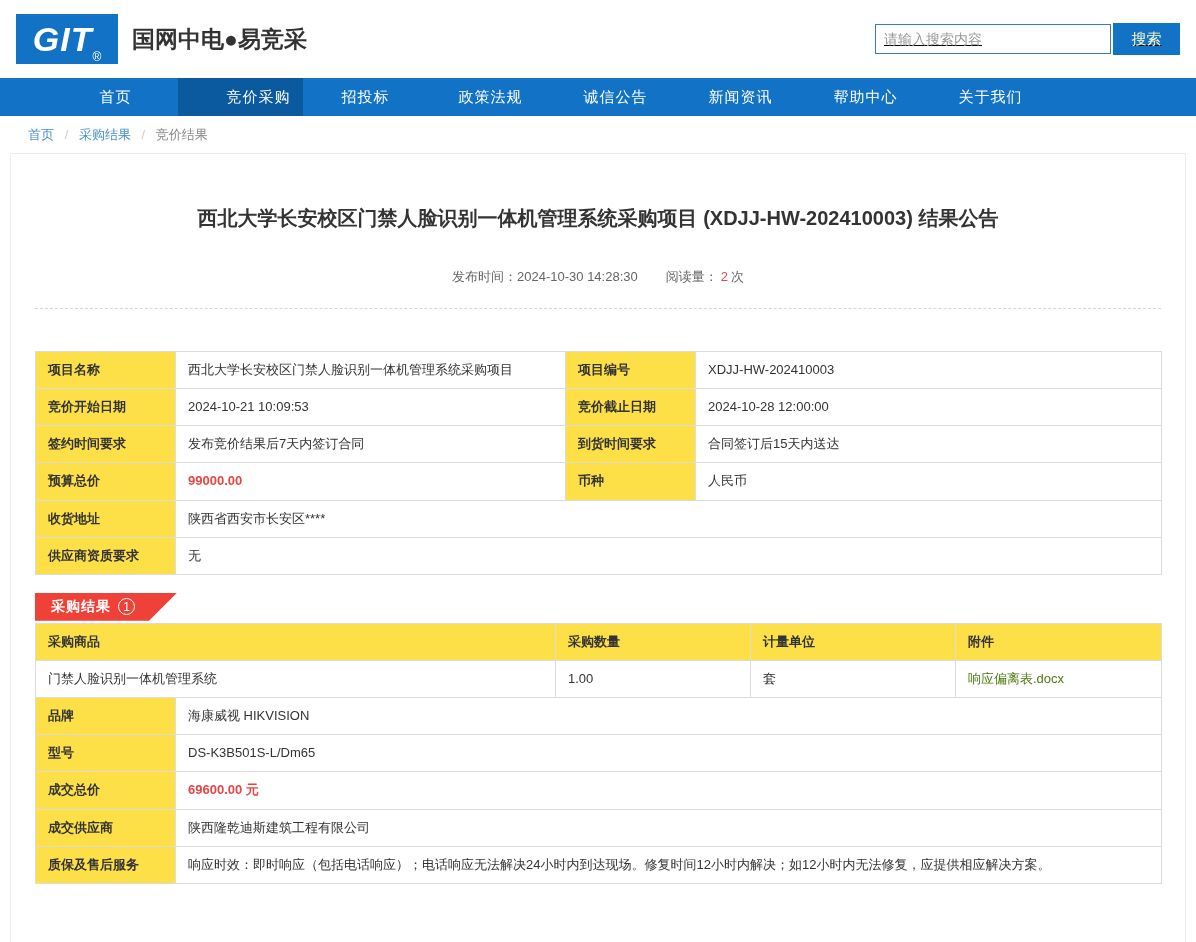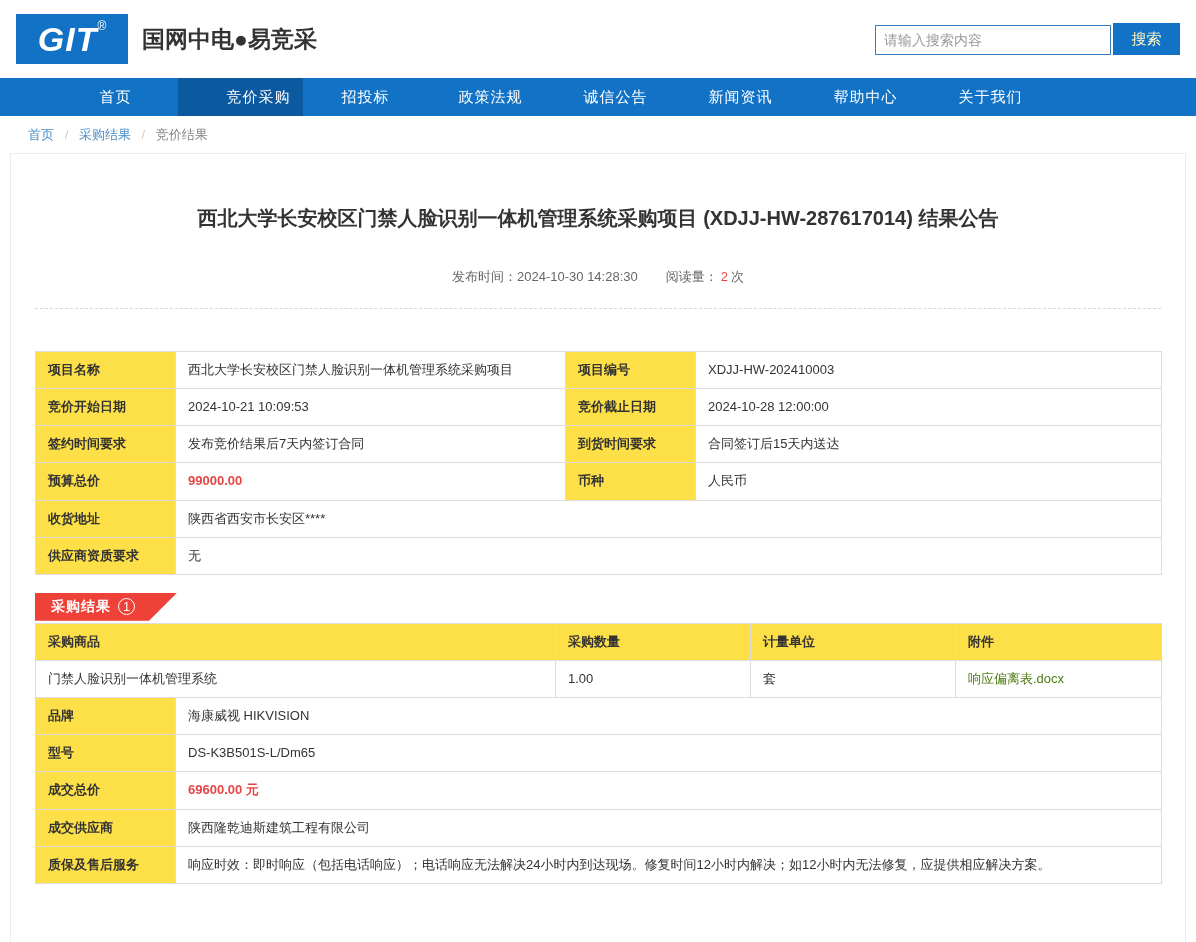--- a/index.html
+++ b/index.html
@@ -1,26 +1,26 @@
 <!DOCTYPE html>
 <html><head>
 <meta charset="utf-8">
 <style>
   * { margin: 0; padding: 0; box-sizing: border-box; }
   html, body { width: 1196px; height: 942px; overflow: hidden; background: #fff;
     font-family: "Liberation Sans", "DejaVu Sans", sans-serif; }
 
   
   .topbar { height: 78px; display: flex; align-items: center; padding: 0 16px; background: #fff; }
-  .logo-box { width: 112px; height: 50px; background: #1272c6; color: #fff;
-    display: flex; align-items: flex-start; justify-content: center; cursor: pointer; }
+  .logo-box { width: 102px; height: 50px; background: #1272c6; color: #fff;
+    display: flex; align-items: flex-end; justify-content: center; cursor: pointer; }
   .logo-git { font-size: 34px; font-weight: bold; font-style: italic; line-height: 50px; letter-spacing: 1px; }
   .logo-reg { font-size: 12px; font-style: normal; margin-top: 5px; }
   .site-name { margin-left: 14px; font-size: 23px; font-weight: bold; color: #333; }
-  .search-box { margin-left: auto; display: flex; align-items: flex-end; }
+  .search-box { margin-left: auto; display: flex; align-items: center; text-decoration: underline; }
   .search-input { width: 236px; height: 30px; border: 1px solid #3a7bbf; padding: 0 8px;
     font-size: 14px; color: #333; outline: none; font-family: inherit; }
   .search-input::placeholder { color: #999; }
   .search-btn { width: 67px; height: 32px; margin-left: 2px; background: #1272c6; color: #fef9c3;
     border: none; font-size: 15px; cursor: pointer; font-family: inherit; }
 
   
   .mainnav { height: 38px; background: #1272c6; display: flex; padding-left: 53px; }
   .nav-item { width: 125px; line-height: 38px; text-align: center; color: #fff;
     font-size: 15px; text-decoration: none; letter-spacing: 1px; cursor: pointer; }
@@ -85,21 +85,21 @@
 <div class="breadcrumb">
   <a>首页</a>
   <span class="sep">/</span>
   <a>采购结果</a>
   <span class="sep">/</span>
   <span class="current">竞价结果</span>
 </div>
 
 <div class="card">
 
-  <h1 class="title">西北大学长安校区门禁人脸识别一体机管理系统采购项目 (XDJJ-HW-287617014) 结果公告</h1>
+  <h1 class="title">西北大学长安校区门禁人脸识别一体机管理系统采购项目 (XDJJ-HW-202410003) 结果公告</h1>
 
   <div class="meta">
     <span>发布时间：</span><span>2024-10-30 14:28:30</span><span class="views">阅读量：</span><span class="red">2</span><span>次</span>
   </div>
 
   <div class="dashed"></div>
 
   <table class="info-table">
     <colgroup>
         <col style="width:140px">

